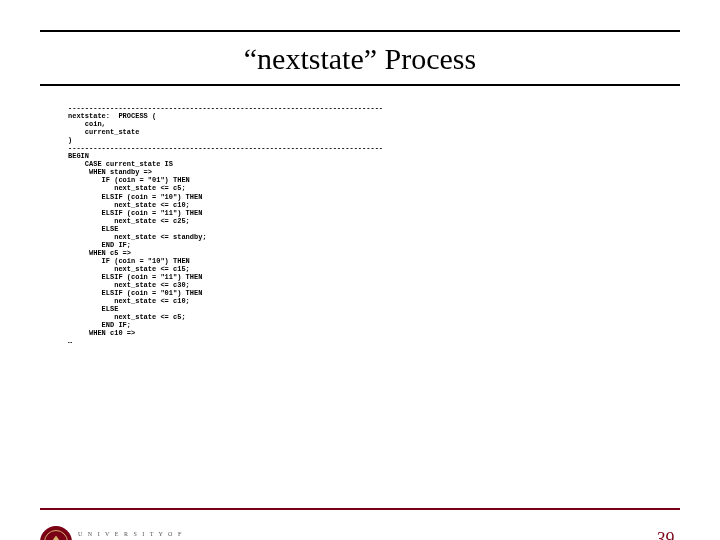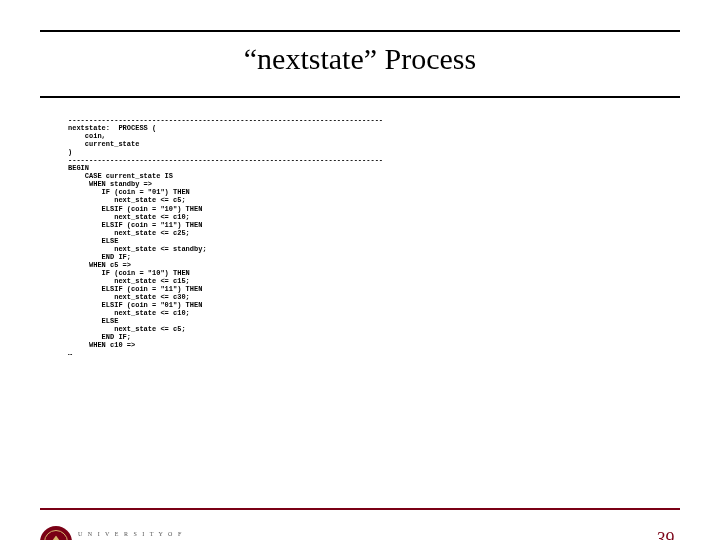--- a/index.html
+++ b/index.html
@@ -18,21 +18,21 @@
     padding: 0 40px;
   }
   .rule-top {
     border-top: 2px solid #000;
     margin: 30px 0 0 0;
   }
   .title {
     font-size: 30px;
     color: #000;
     text-align: center;
-    padding: 10px 0 20px 0;
+    padding: 10px 0 8px 0;
     font-weight: normal;
   }
   .rule-bottom {
     border-top: 2px solid #000;
     margin: 0 0 18px 0;
   }
   .code-block {
     font-family: "Courier New", Courier, monospace;
     font-size: 7px;
     line-height: 1.15;

